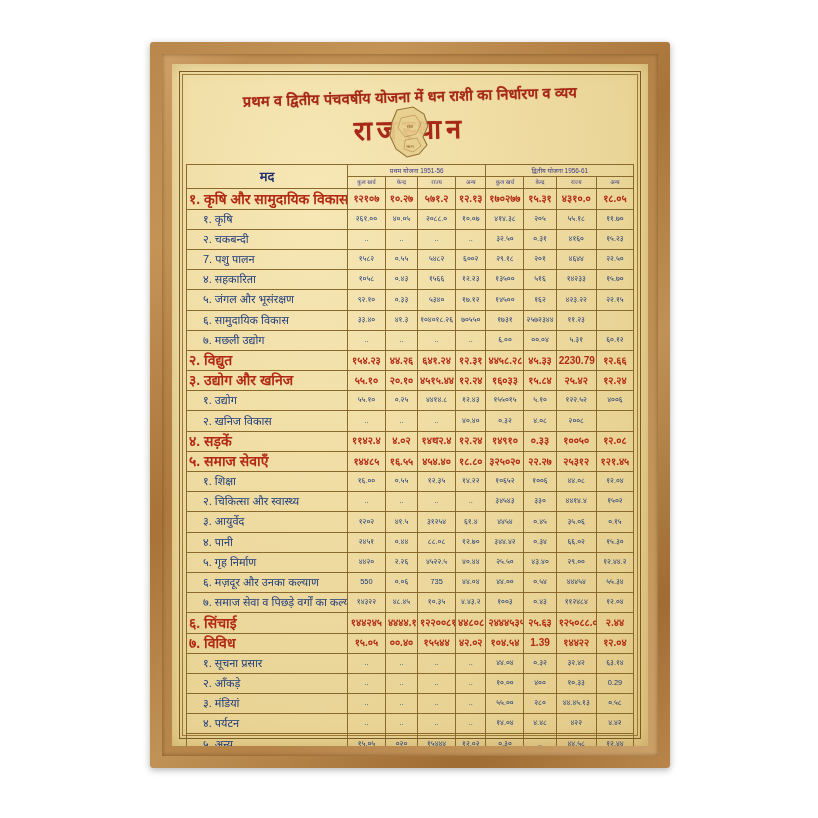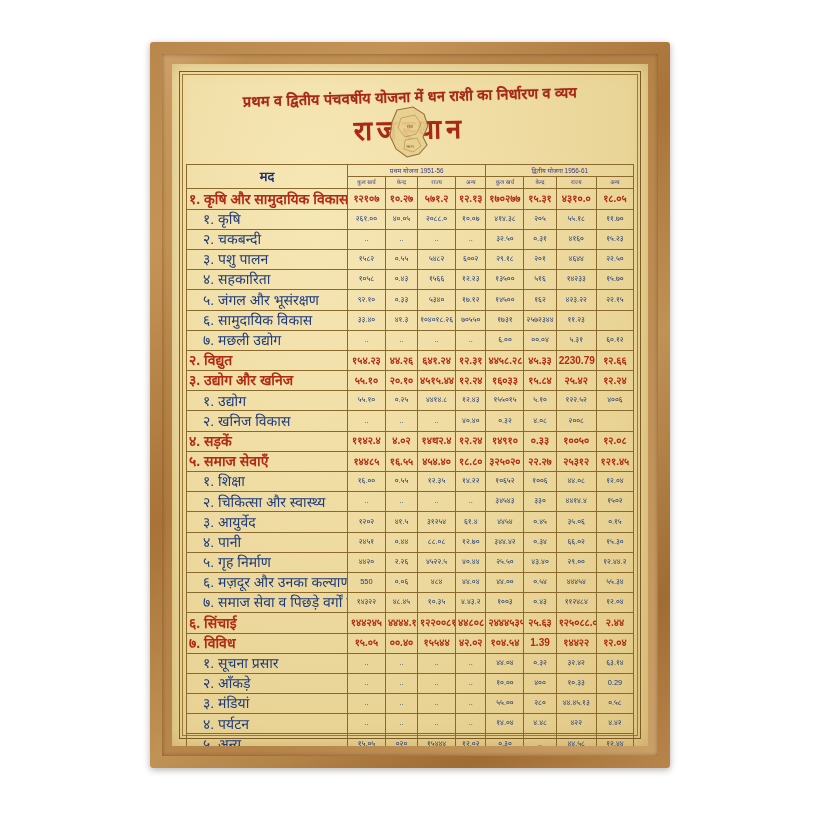--- a/index.html
+++ b/index.html
@@ -127,21 +127,21 @@
   }
   th.madd {
     font-size: 13px;
     color: #20306f;
     font-weight: bold;
   }
   td.item {
     text-align: left;
     padding-left: 4px;
     color: #1d3a7a;
-    font-size: 14px;
+    font-size: 11px;
   }
   td.num {
     text-align: center;
     font-size: 7.4px;
     color: #1d3a7a;
   }
   tr.major td {
     color: #b22a14;
     font-weight: bold;
   }
@@ -229,21 +229,21 @@
               <td class="num">..</td>
               <td class="num">..</td>
               <td class="num">..</td>
               <td class="num">..</td>
               <td class="num">३२.५०</td>
               <td class="num">०.३१</td>
               <td class="num">४१६०</td>
               <td class="num">१५.२३</td>
             </tr>
             <tr class="rowh sub">
-              <td class="item">३. पशु पालन</td>
+              <td class="item">7. पशु पालन</td>
               <td class="num">१५८२</td>
               <td class="num">०.५५</td>
               <td class="num">५४८२</td>
               <td class="num">६००२</td>
               <td class="num">२९.१८</td>
               <td class="num">२०१</td>
               <td class="num">४६४४</td>
               <td class="num">२२.५०</td>
             </tr>
             <tr class="rowh sub">
@@ -408,21 +408,21 @@
               <td class="num">४०.४४</td>
               <td class="num">२५.५०</td>
               <td class="num">४३.४०</td>
               <td class="num">२९.००</td>
               <td class="num">१२.४४.२</td>
             </tr>
             <tr class="rowh sub">
               <td class="item">६. मज़दूर और उनका कल्याण</td>
               <td class="num">550</td>
               <td class="num">०.०६</td>
-              <td class="num">४८४</td>
+              <td class="num">735</td>
               <td class="num">४४.०४</td>
               <td class="num">४४.००</td>
               <td class="num">०.५४</td>
               <td class="num">४४४५४</td>
               <td class="num">५५.३४</td>
             </tr>
             <tr class="rowh sub">
               <td class="item">७. समाज सेवा व पिछड़े वर्गों का कल्याण</td>
               <td class="num">१४३२२</td>
               <td class="num">४८.४५</td>

